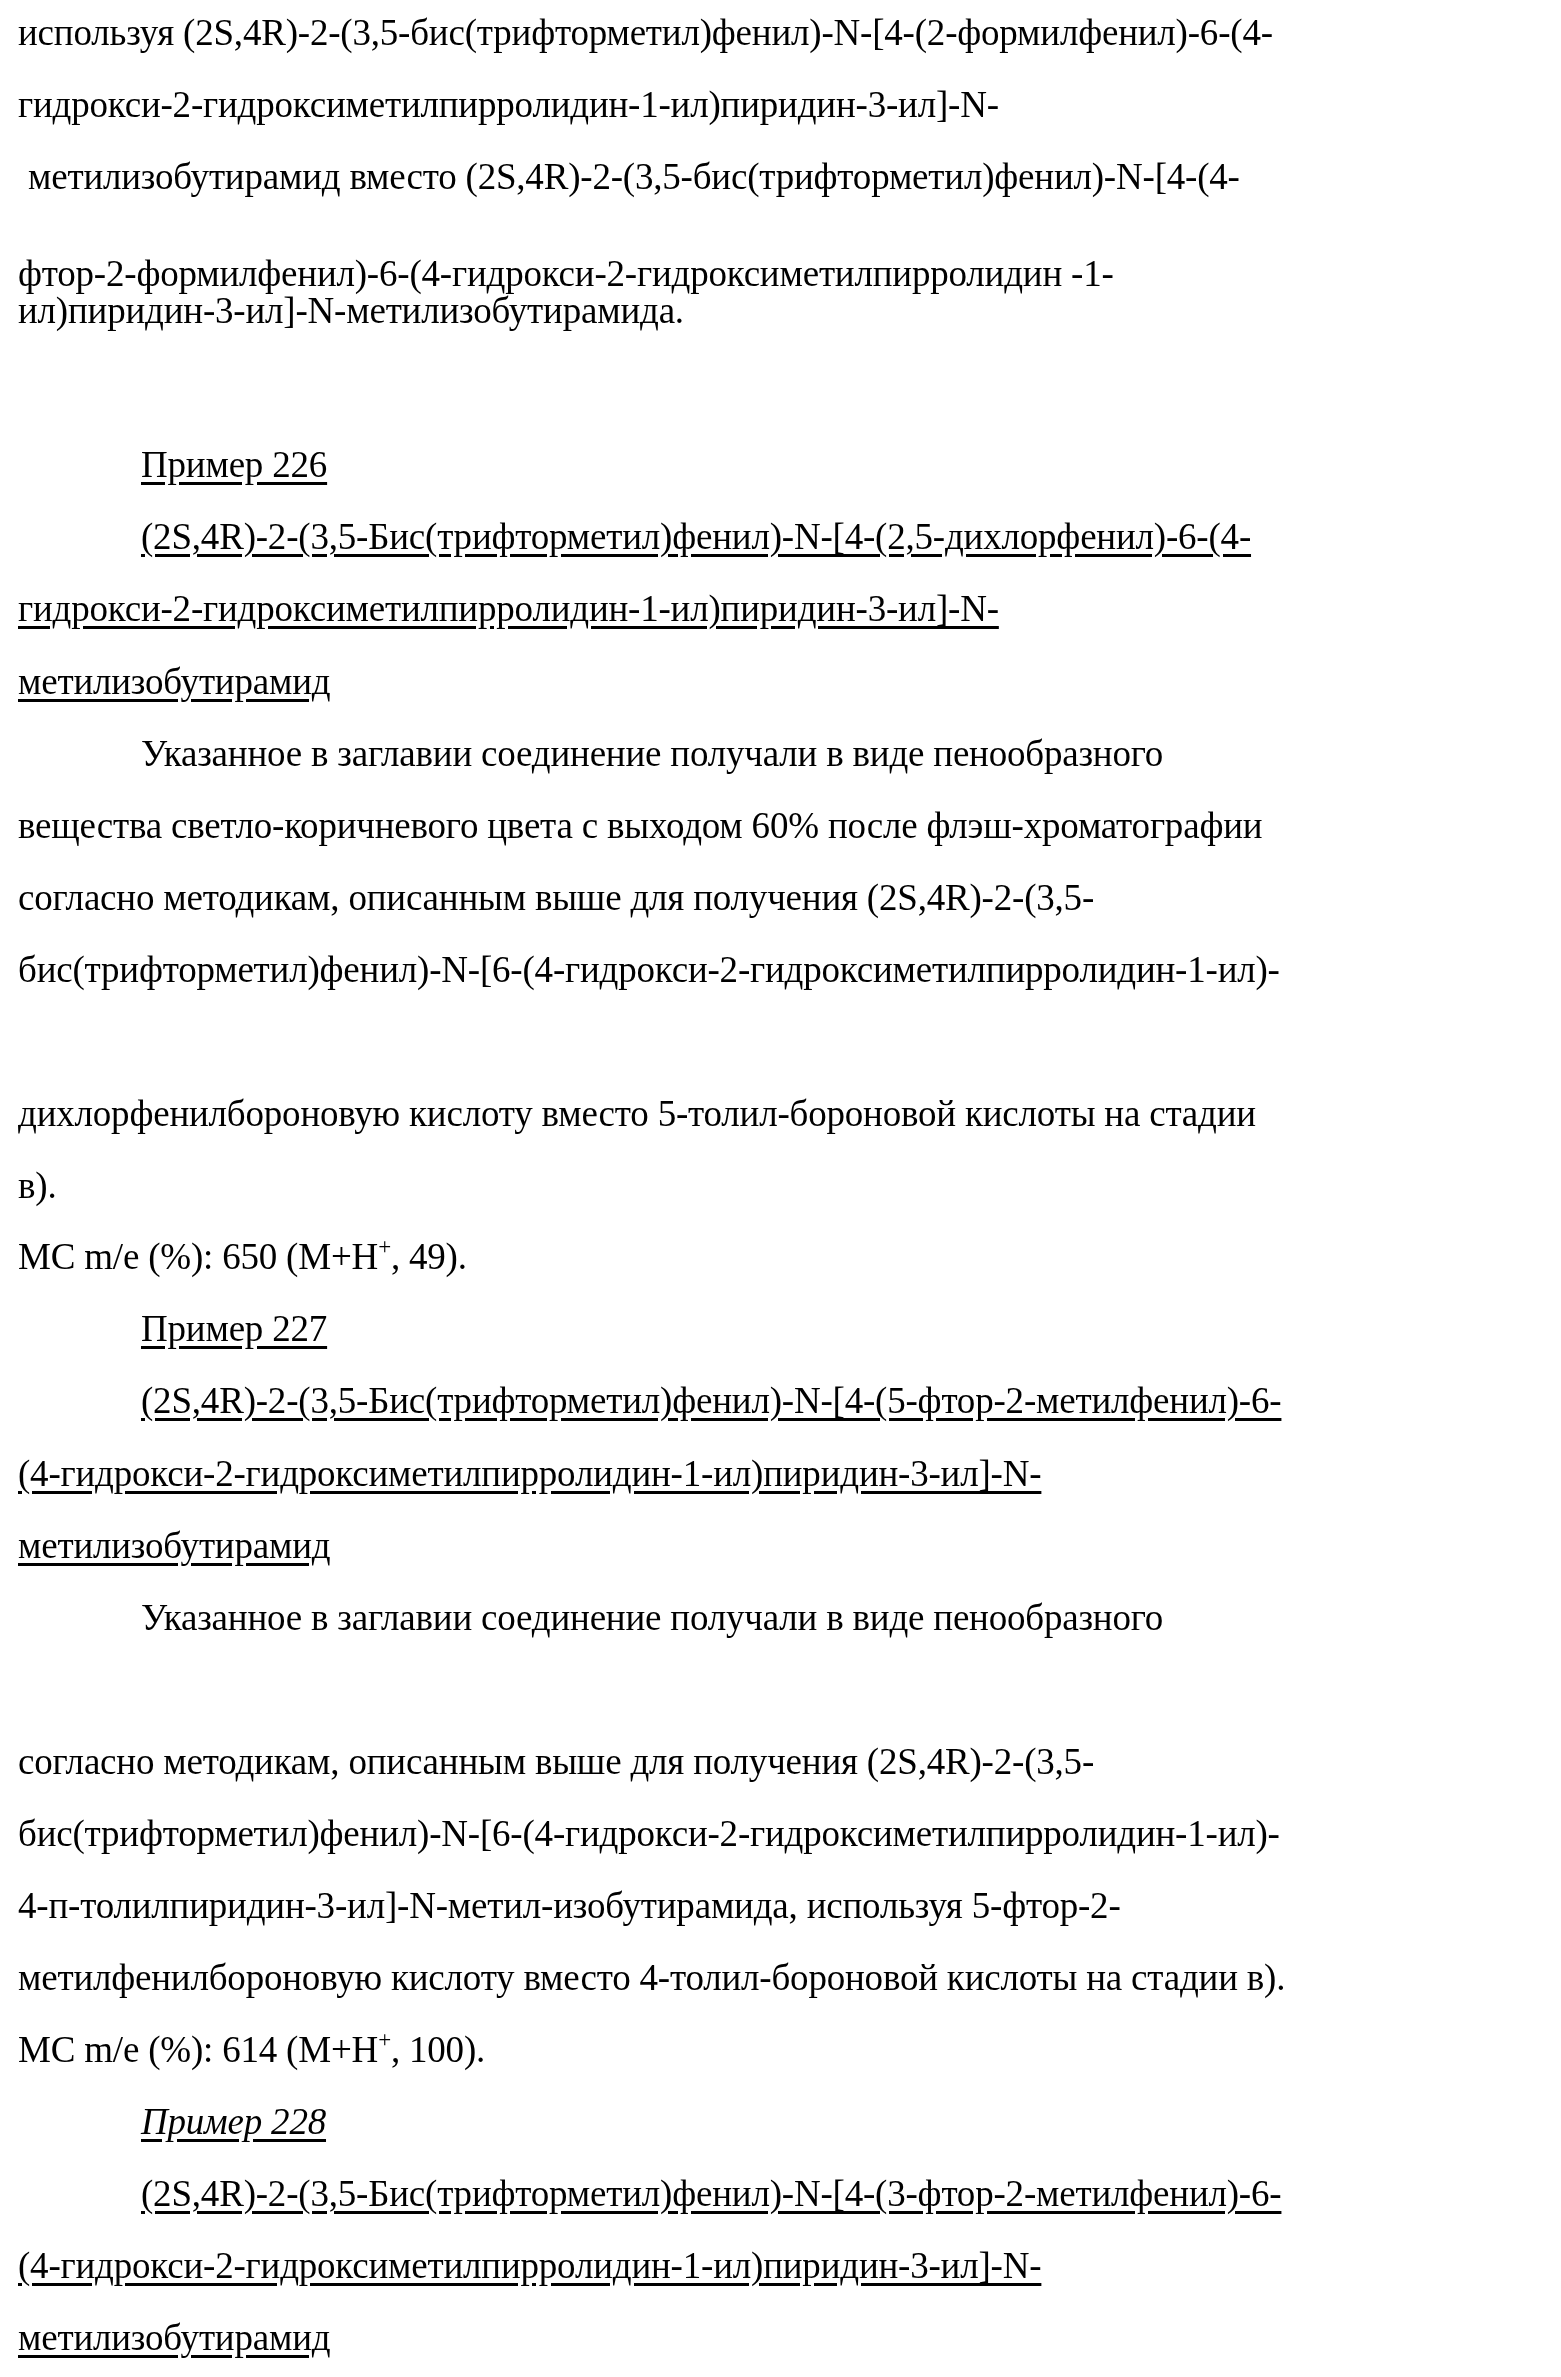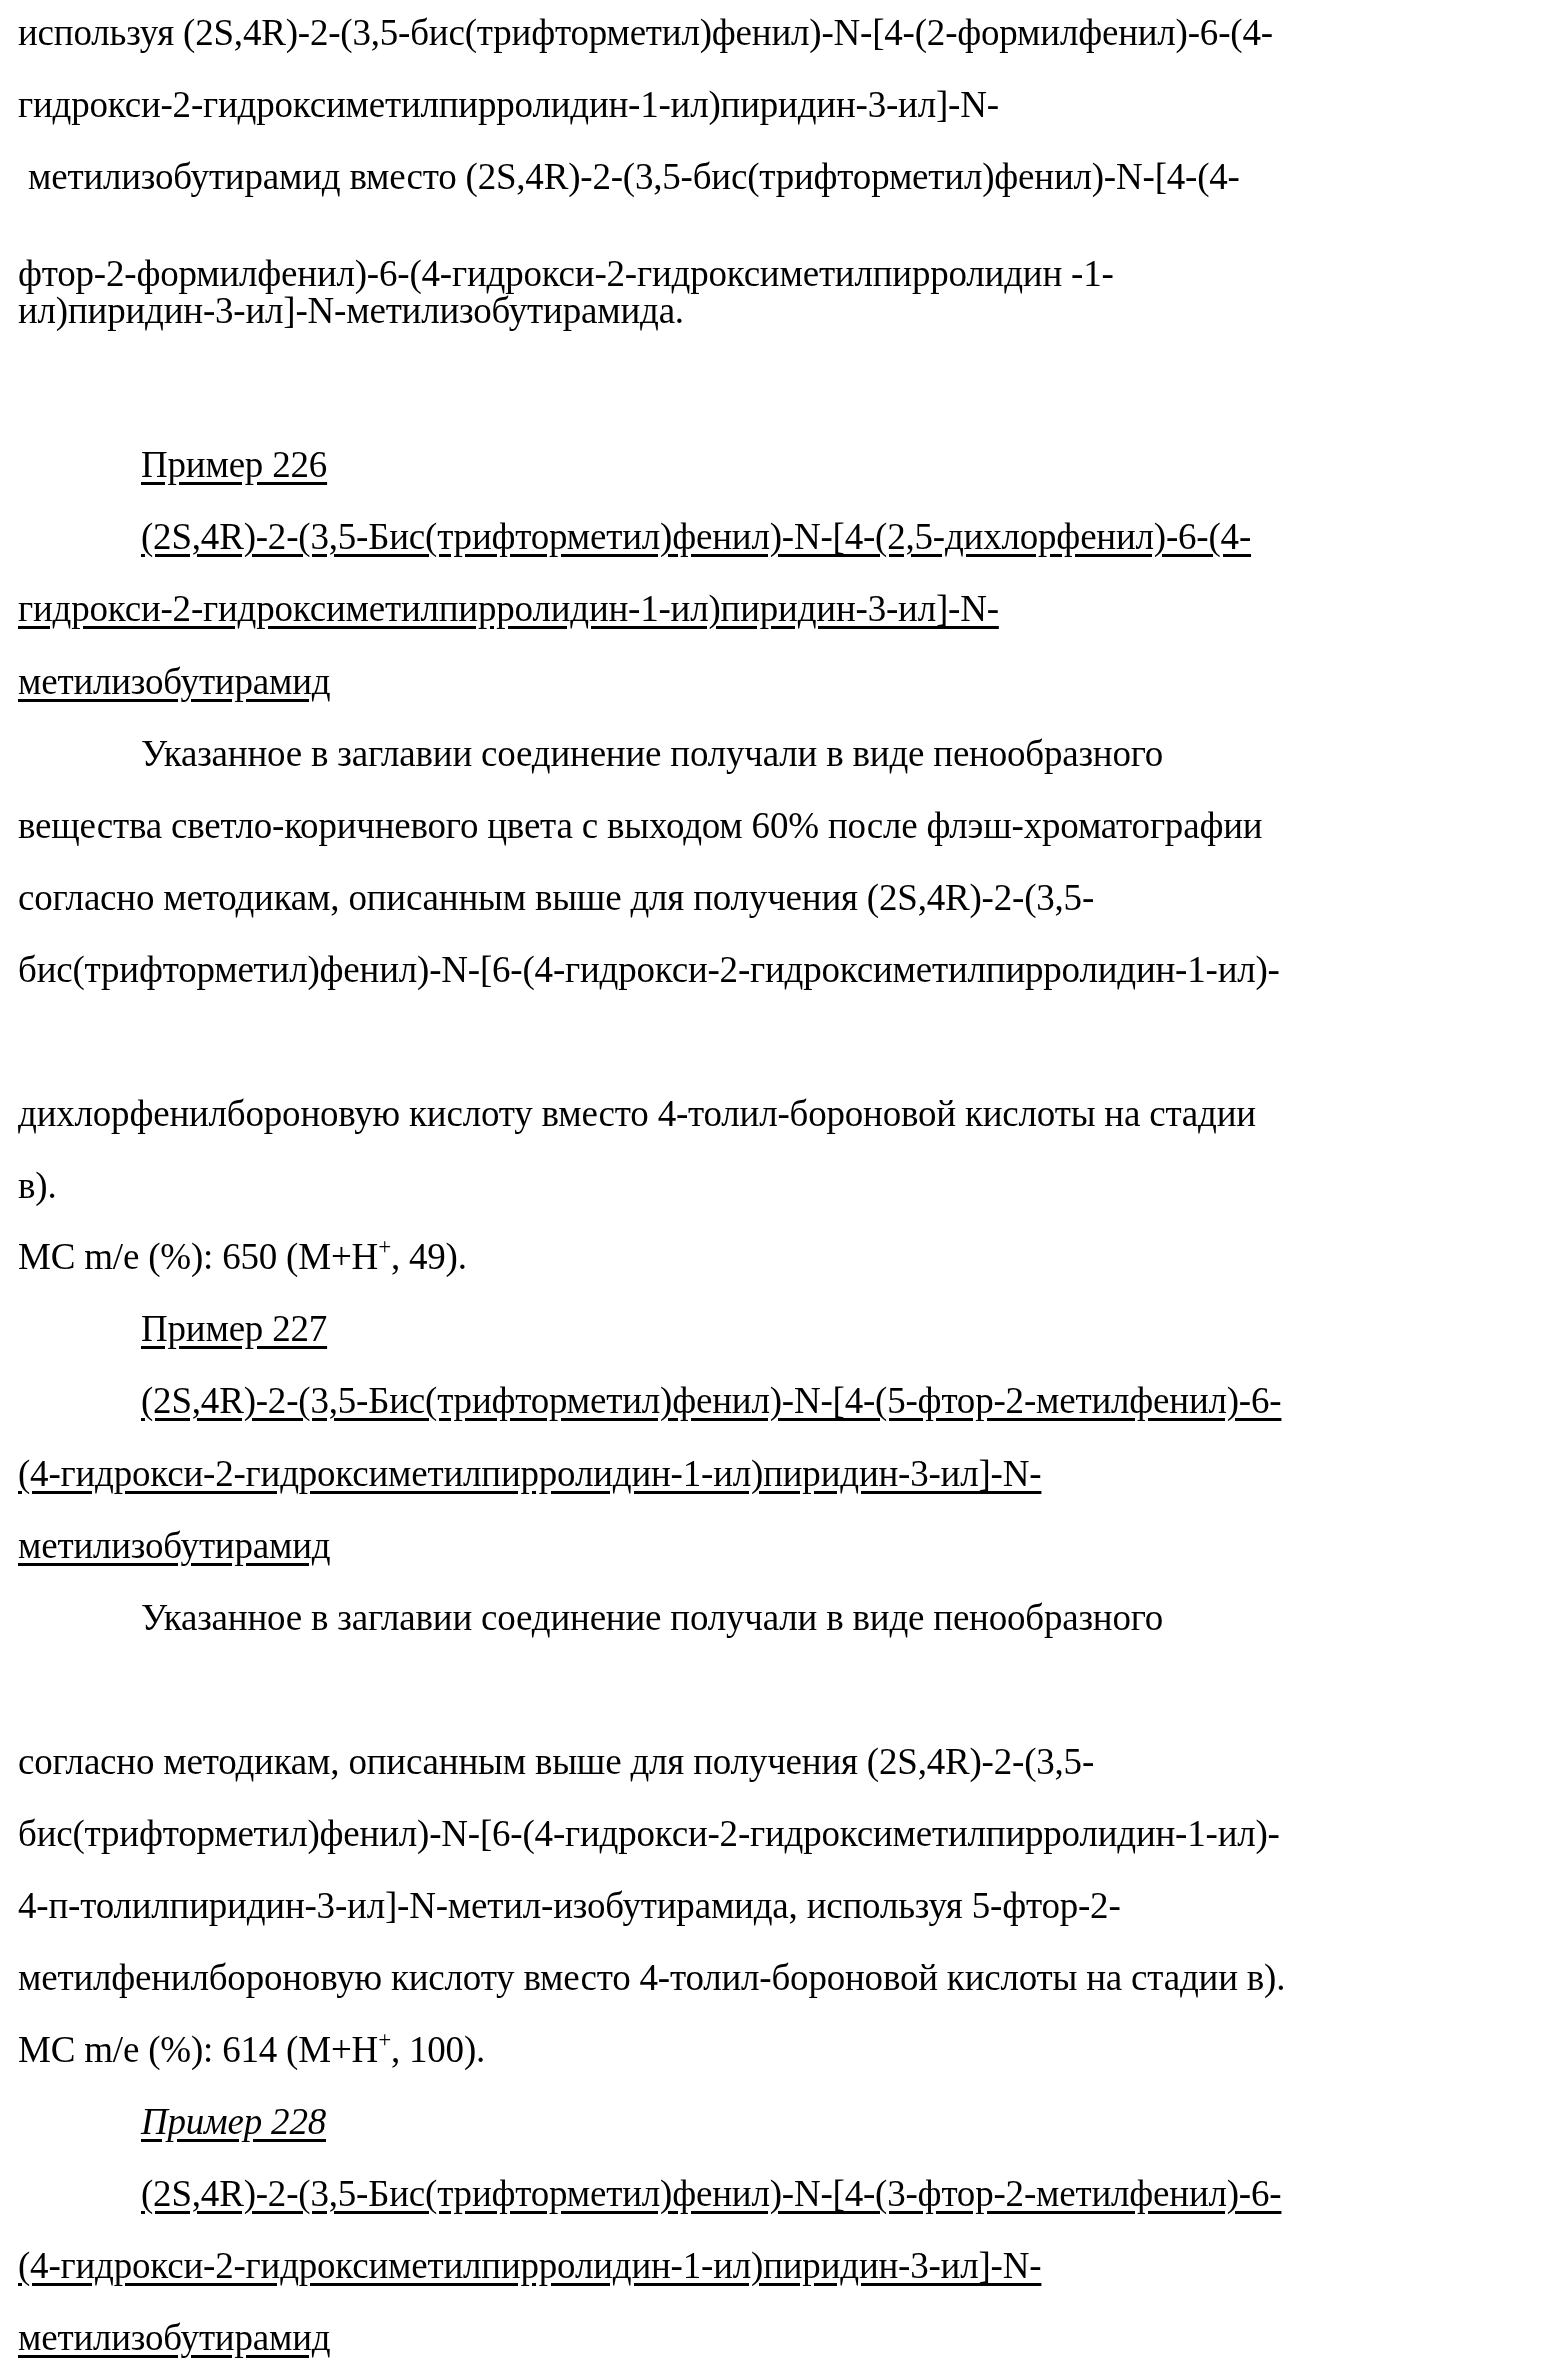--- a/index.html
+++ b/index.html
@@ -30,21 +30,21 @@
   <div class="line" style="top: 288px;">ил)пиридин-3-ил]-N-метилизобутирамида.</div>
 
   <div class="line ind u" style="top: 442px;">Пример 226</div>
   <div class="line ind u" style="top: 514px;">(2S,4R)-2-(3,5-Бис(трифторметил)фенил)-N-[4-(2,5-дихлорфенил)-6-(4-</div>
   <div class="line u" style="top: 586px;">гидрокси-2-гидроксиметилпирролидин-1-ил)пиридин-3-ил]-N-</div>
   <div class="line u" style="top: 659px;">метилизобутирамид</div>
   <div class="line ind" style="top: 731px;">Указанное в заглавии соединение получали в виде пенообразного</div>
   <div class="line" style="top: 803px;">вещества светло-коричневого цвета с выходом 60% после флэш-хроматографии</div>
   <div class="line" style="top: 875px;">согласно методикам, описанным выше для получения (2S,4R)-2-(3,5-</div>
   <div class="line" style="top: 947px;">бис(трифторметил)фенил)-N-[6-(4-гидрокси-2-гидроксиметилпирролидин-1-ил)-</div>
-  <div class="line" style="top: 1091px;">дихлорфенилбороновую кислоту вместо 4-толил-бороновой кислоты на стадии</div>
+  <div class="line" style="top: 1091px;">дихлорфенилбороновую кислоту вместо 5-толил-бороновой кислоты на стадии</div>
   <div class="line" style="top: 1163px;">в).</div>
   <div class="line" style="top: 1234px;"><span>МС m/e (%): 650 (M+H</span><sup>+</sup><span>, 49).</span></div>
 
   <div class="line ind u" style="top: 1306px;">Пример 227</div>
   <div class="line ind u" style="top: 1378px;">(2S,4R)-2-(3,5-Бис(трифторметил)фенил)-N-[4-(5-фтор-2-метилфенил)-6-</div>
   <div class="line u" style="top: 1451px;">(4-гидрокси-2-гидроксиметилпирролидин-1-ил)пиридин-3-ил]-N-</div>
   <div class="line u" style="top: 1523px;">метилизобутирамид</div>
   <div class="line ind" style="top: 1595px;">Указанное в заглавии соединение получали в виде пенообразного</div>
   <div class="line" style="top: 1739px;">согласно методикам, описанным выше для получения (2S,4R)-2-(3,5-</div>
   <div class="line" style="top: 1811px;">бис(трифторметил)фенил)-N-[6-(4-гидрокси-2-гидроксиметилпирролидин-1-ил)-</div>

